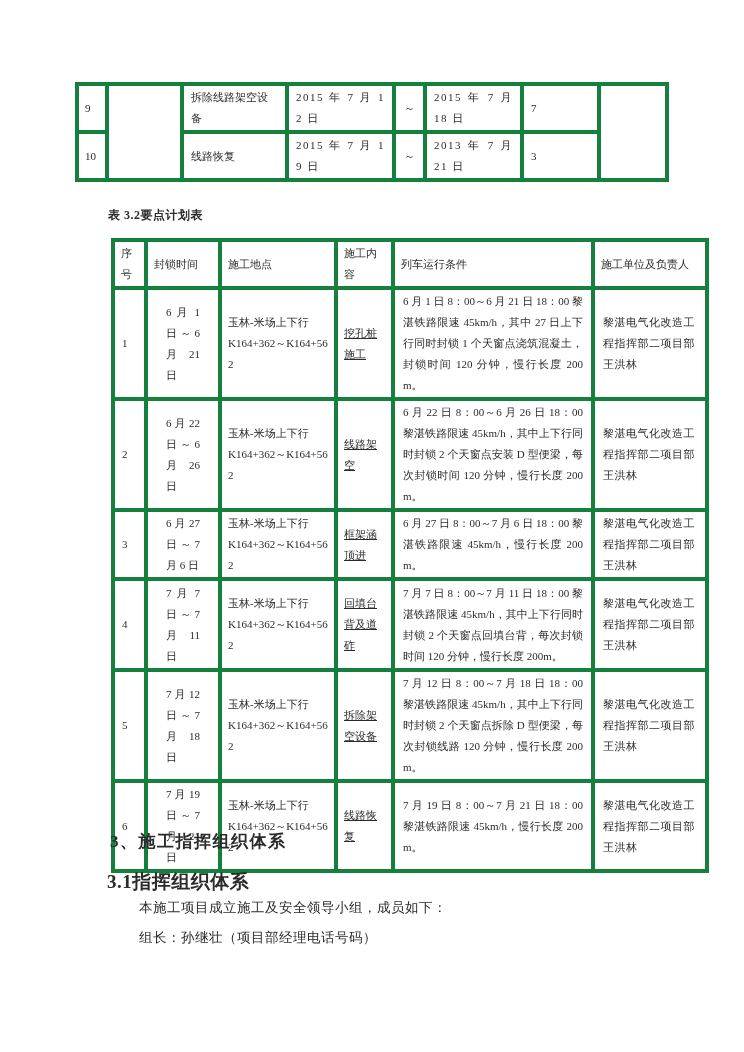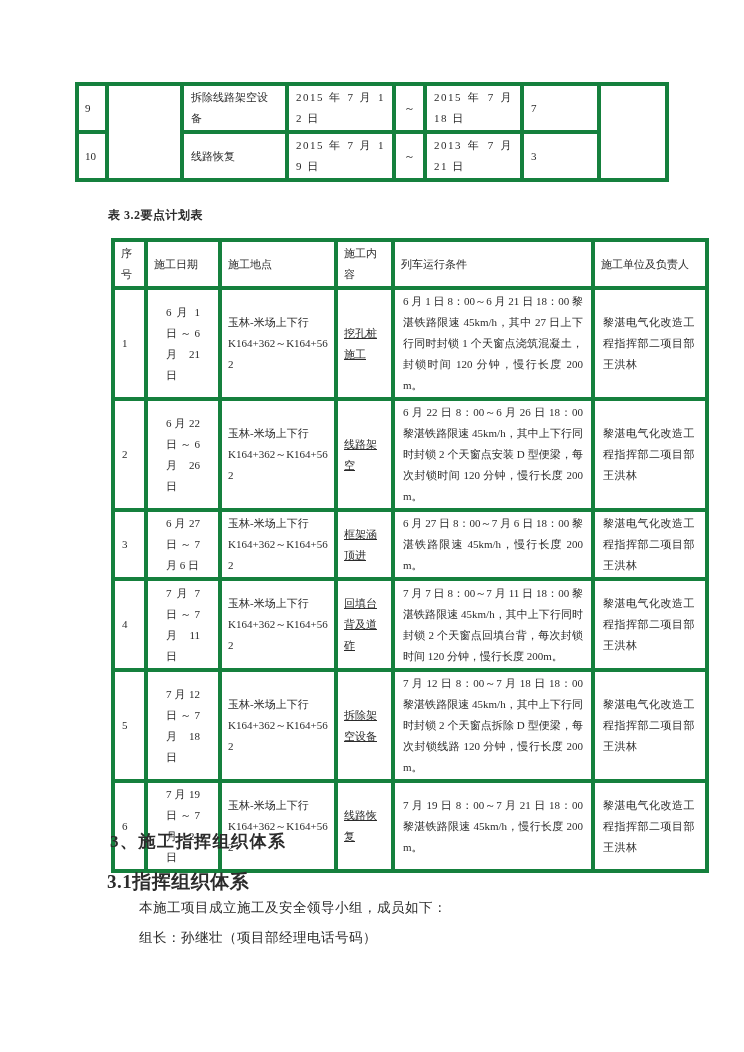--- a/index.html
+++ b/index.html
@@ -98,21 +98,21 @@
       <col style="width:33px">
         <col style="width:74px">
         <col style="width:116px">
       <col style="width:57px">
         <col style="width:200px">
         <col style="width:114px">
     </colgroup>
     <tbody>
         <tr class="hdr">
       <th>序号</th>
-      <th>施工日期</th>
+      <th>封锁时间</th>
       <th>施工地点</th>
       <th>施工内容</th>
       <th>列车运行条件</th>
       <th>施工单位及负责人</th>
     </tr>
     <tr class="r1">
       <td class="c-no">1</td>
       <td class="c-date">6 月 1 日～6 月 21 日</td>
       <td class="c-loc">
         <div>玉林-米场上下行</div>

